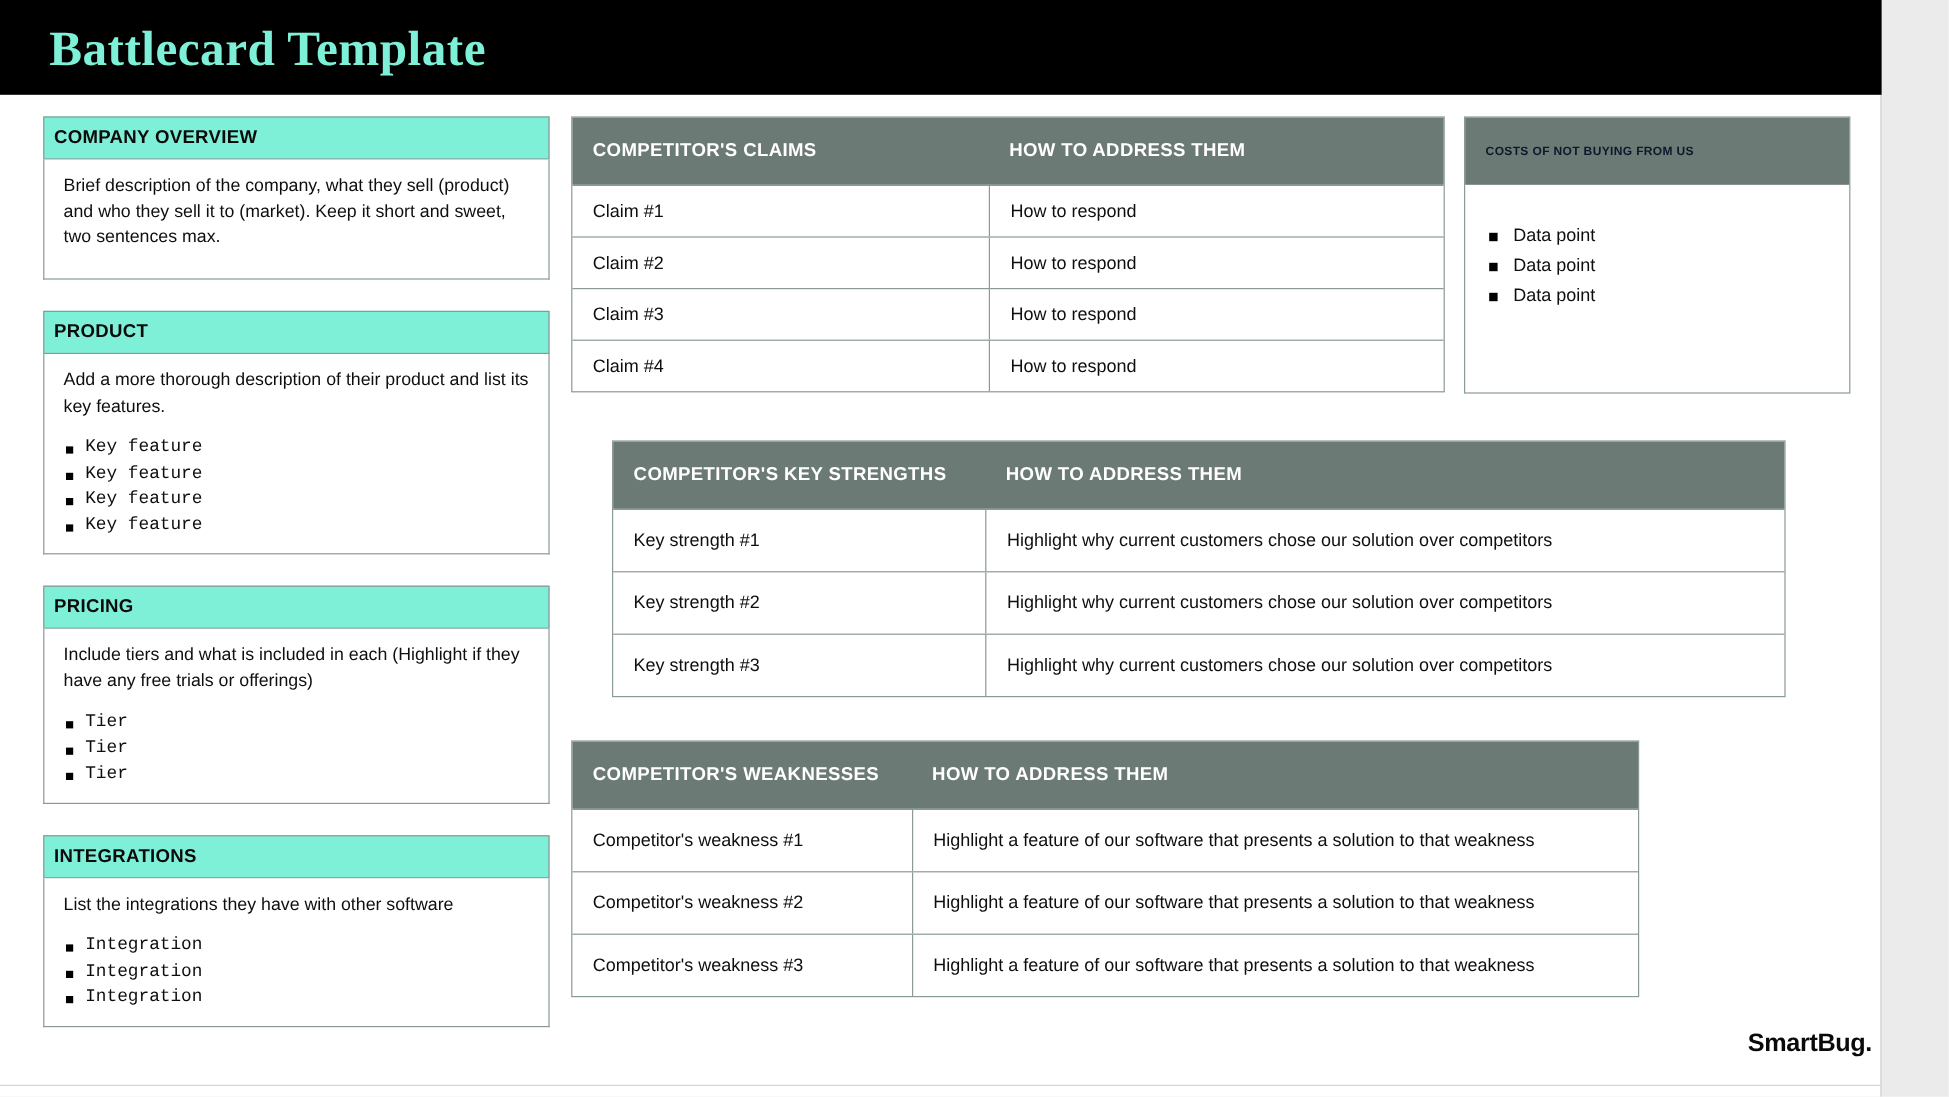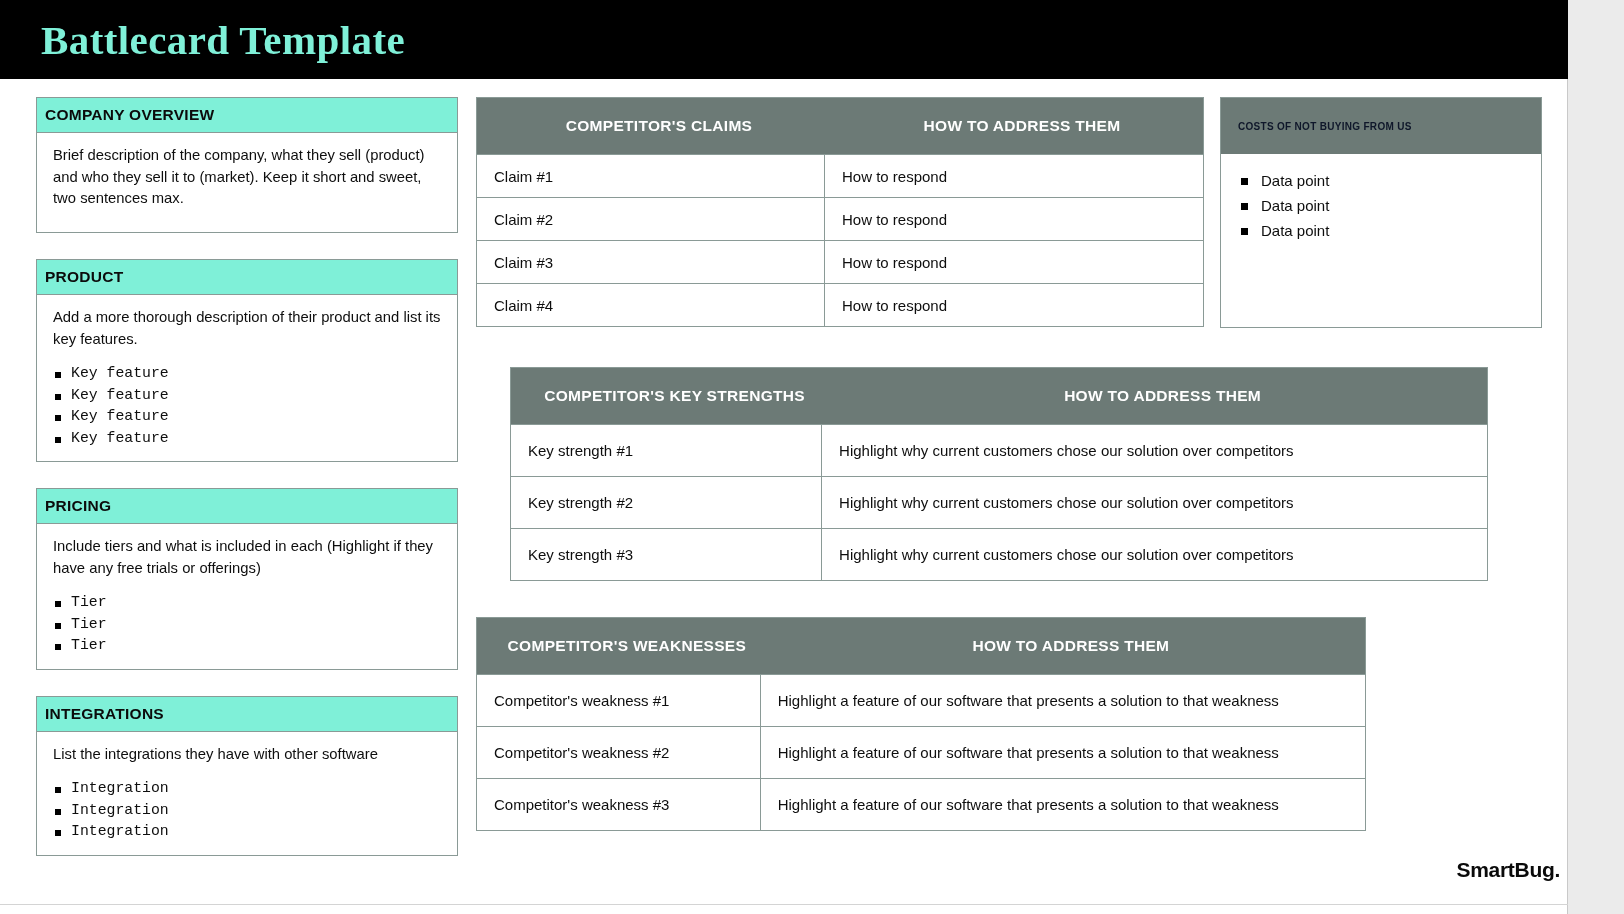--- a/index.html
+++ b/index.html
@@ -118,21 +118,20 @@
   .tbl {
     position: absolute;
     border: 1px solid #8a9a96;
     background: #fff;
   }
   .tbl .thead {
     display: flex;
     background: #6c7a76;
     height: 56px;
     align-items: center;
-    text-align: center;
   }
   .tbl .thead .th {
     font-size: 15.5px;
     font-weight: bold;
     color: #ffffff;
     letter-spacing: 0.3px;
     padding-left: 17px;
     white-space: nowrap;
   }
   .tbl .trow {
@@ -183,21 +182,21 @@
   }
   #costs .phead span {
     font-size: 10px;
     font-weight: bold;
     color: #0f172a;
     letter-spacing: 0.3px;
     white-space: nowrap;
   }
   #costs .pbody {
     height: 173px;
-    padding: 14px 14px 0 18px;
+    padding: 30px 14px 0 18px;
   }
   #costs .pbody ul { list-style: none; }
   #costs .pbody ul li {
     font-size: 15px;
     line-height: 25px;
     color: #0e0e0e;
     padding-left: 22px;
     position: relative;
   }
   #costs .pbody ul li::before {

